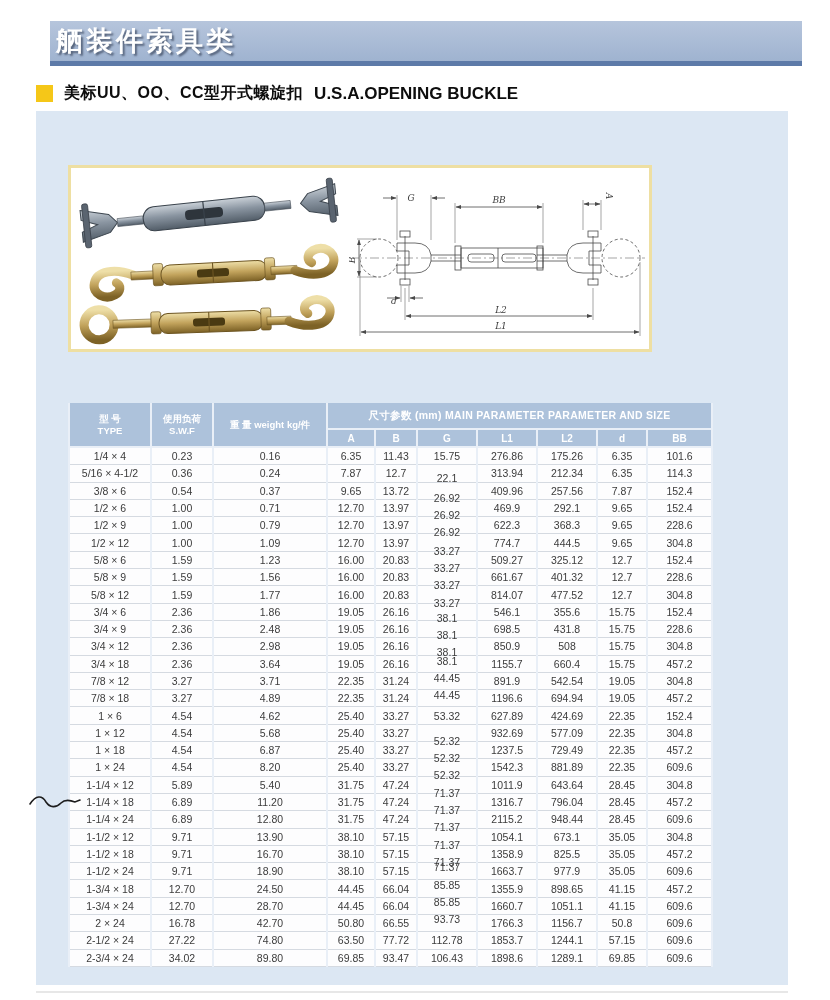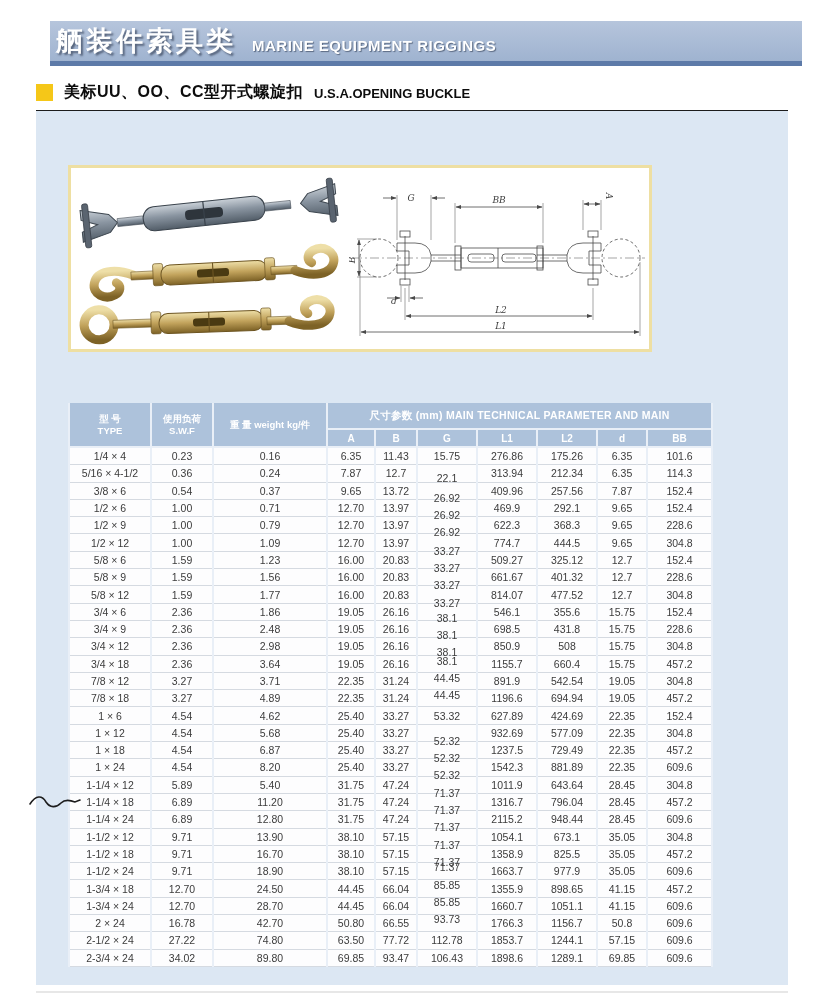--- a/index.html
+++ b/index.html
@@ -24,21 +24,21 @@
   }
 
   
   .subtitle {
     position:absolute; left:36px; top:82px; width:752px;
     display:flex; align-items:center; gap:11px;
     padding-bottom:7px; border-bottom:2px solid #1c1c1c;
   }
   .bullet { width:17px; height:17px; background:#f5c718; flex:0 0 auto; }
   .sub-cn { font-size:16px; font-weight:bold; color:#0d0d0d; letter-spacing:.5px; }
-  .sub-en { font-size:13px; font-weight:bold; color:#0d0d0d; padding-top:2px; }
+  .sub-en { font-size:17px; font-weight:bold; color:#0d0d0d; padding-top:2px; }
 
   
   .content {
     position:absolute; left:36px; top:111px; width:752px; height:874px;
     background:#dce7f3;
   }
   .sec-label { position:absolute; left:30px; top:14px; }
   .sec-label-cn { font-size:12.5px; color:#1e1e1e; letter-spacing:1px; }
   .sec-label-en { font-size:11px; color:#2c2c2c; margin-top:3px; }
 
@@ -82,21 +82,20 @@
     background:#e7e7e7;
   }
 </style>
 </head>
 <body>
 
 <div class="page">
 
   <div class="banner">
     <span class="banner-cn">舾装件索具类</span>
-    <span class="banner-en">MARINE EQUIPMENT RIGGINGS</span>
   </div>
 
   <div class="subtitle">
     <span class="bullet"></span>
     <span class="sub-cn">美标UU、OO、CC型开式螺旋扣</span>
     <span class="sub-en">U.S.A.OPENING BUCKLE</span>
   </div>
 
   <div class="content">
 
@@ -246,21 +245,21 @@
         <tr>
           <th class="h-main" rowspan="2">
             <span>型 号</span><br>
             <span>TYPE</span>
           </th>
           <th class="h-main" rowspan="2">
             <span>使用负荷</span><br>
             <span>S.W.F</span>
           </th>
           <th class="h-main" rowspan="2">重 量 weight kg/件</th>
-          <th class="h-group" colspan="7">尺寸参数 (mm) MAIN TECHNICAL PARAMETER AND MAIN</th>
+          <th class="h-group" colspan="7">尺寸参数 (mm) MAIN PARAMETER PARAMETER AND SIZE</th>
         </tr>
         <tr id="subhead">
             <th class="sub">A</th>
             <th class="sub">B</th>
             <th class="sub">G</th>
             <th class="sub">L1</th>
             <th class="sub">L2</th>
             <th class="sub">d</th>
             <th class="sub">BB</th>
           </tr>

